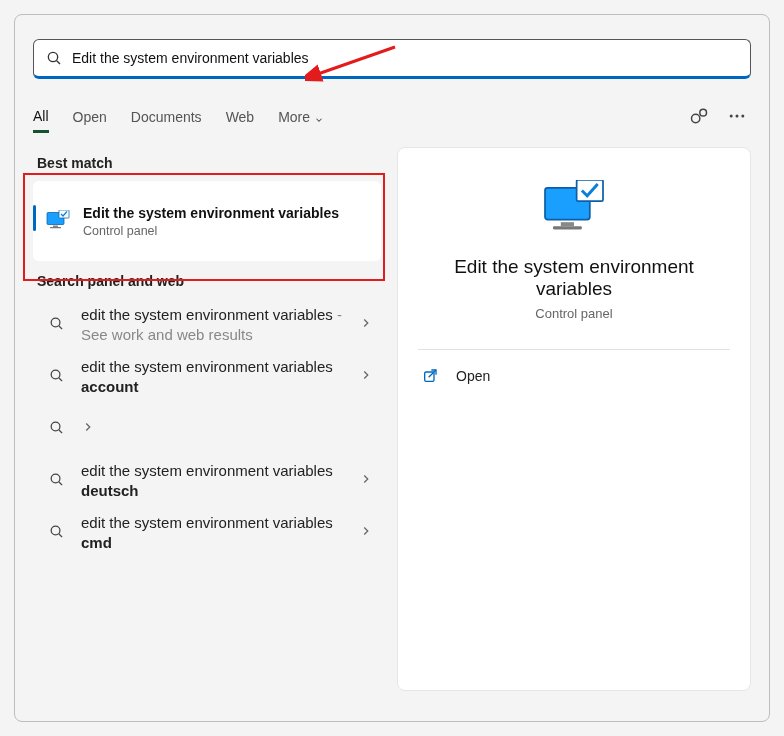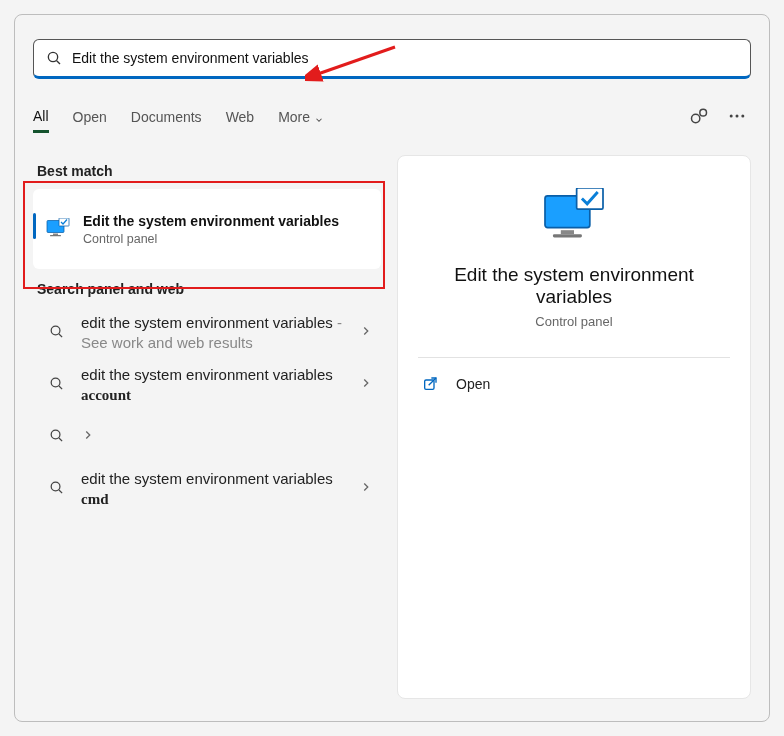--- a/index.html
+++ b/index.html
@@ -62,21 +62,21 @@
   .tab.active {
     color: #111;
     border-bottom: 3px solid #14532d;
     font-weight: 500;
   }
   .tab.more { display: flex; align-items: flex-end; gap: 4px; }
   .tabs .spacer { flex: 1; }
   .tabs .iconbtn { margin-left: 10px; color: #444; cursor: pointer; padding: 4px; }
   .content {
     display: flex;
-    margin-top: 18px;
+    margin-top: 10px;
     gap: 16px;
   }
   .leftcol { width: 348px; }
   .rightcol {
     flex: 1;
     background: #fff;
     border-radius: 8px;
     border: 1px solid #e6e6e6;
     height: 544px;
     padding-top: 32px;
@@ -119,21 +119,21 @@
     align-items: center;
     height: 52px;
     padding: 0 8px 0 16px;
     cursor: pointer;
     border-radius: 4px;
   }
   .sug .sicon { width: 16px; margin-right: 16px; color:#444; flex-shrink:0; }
   .sug .stext { flex: 1; font-size: 15px; color: #222; line-height:1.35; }
   .sug .stext .hint { color: #888; }
   .sug .chev { color: #666; }
-  .sug b { font-weight:600;font-family:Liberation Serif, serif; }
+  .sug b { font-weight:600; }
   .rightcol .bigicon { display: flex; justify-content: center; margin-bottom: 18px; }
   .rightcol h2 {
     text-align: center;
     font-size: 19px;
     font-weight: 400;
     color: #111;
     padding: 0 26px;
   }
   .rightcol .sub {
     text-align: center;
@@ -252,20 +252,30 @@
             <span class="stext">edit the system environment variables <b>account</b><span class="hint"></span></span>
             <span class="chev"><svg width="14" height="14" viewBox="0 0 24 24" fill="none" stroke="currentColor" stroke-width="2.2">
                 <polyline points="9 6 15 12 9 18"></polyline>
               </svg></span>
           </div>
           <div class="sug">
             <span class="sicon"><svg width="15" height="15" viewBox="0 0 24 24" fill="none" stroke="currentColor" stroke-width="2">
                 <circle cx="10.5" cy="10.5" r="7"></circle>
                 <line x1="21" y1="21" x2="16" y2="16"></line>
               </svg></span>
+            <span class="chev"><svg width="14" height="14" viewBox="0 0 24 24" fill="none" stroke="currentColor" stroke-width="2.2">
+                <polyline points="9 6 15 12 9 18"></polyline>
+              </svg></span>
+          </div>
+          <div class="sug">
+            <span class="sicon"><svg width="15" height="15" viewBox="0 0 24 24" fill="none" stroke="currentColor" stroke-width="2">
+                <circle cx="10.5" cy="10.5" r="7"></circle>
+                <line x1="21" y1="21" x2="16" y2="16"></line>
+              </svg></span>
+            <span class="stext">edit the system environment variables <b>deutsch</b><span class="hint"></span></span>
             <span class="chev"><svg width="14" height="14" viewBox="0 0 24 24" fill="none" stroke="currentColor" stroke-width="2.2">
                 <polyline points="9 6 15 12 9 18"></polyline>
               </svg></span>
           </div>
           <div class="sug">
             <span class="sicon"><svg width="15" height="15" viewBox="0 0 24 24" fill="none" stroke="currentColor" stroke-width="2">
                 <circle cx="10.5" cy="10.5" r="7"></circle>
                 <line x1="21" y1="21" x2="16" y2="16"></line>
               </svg></span>
             <span class="stext">edit the system environment variables <b>cmd</b><span class="hint"></span></span>

